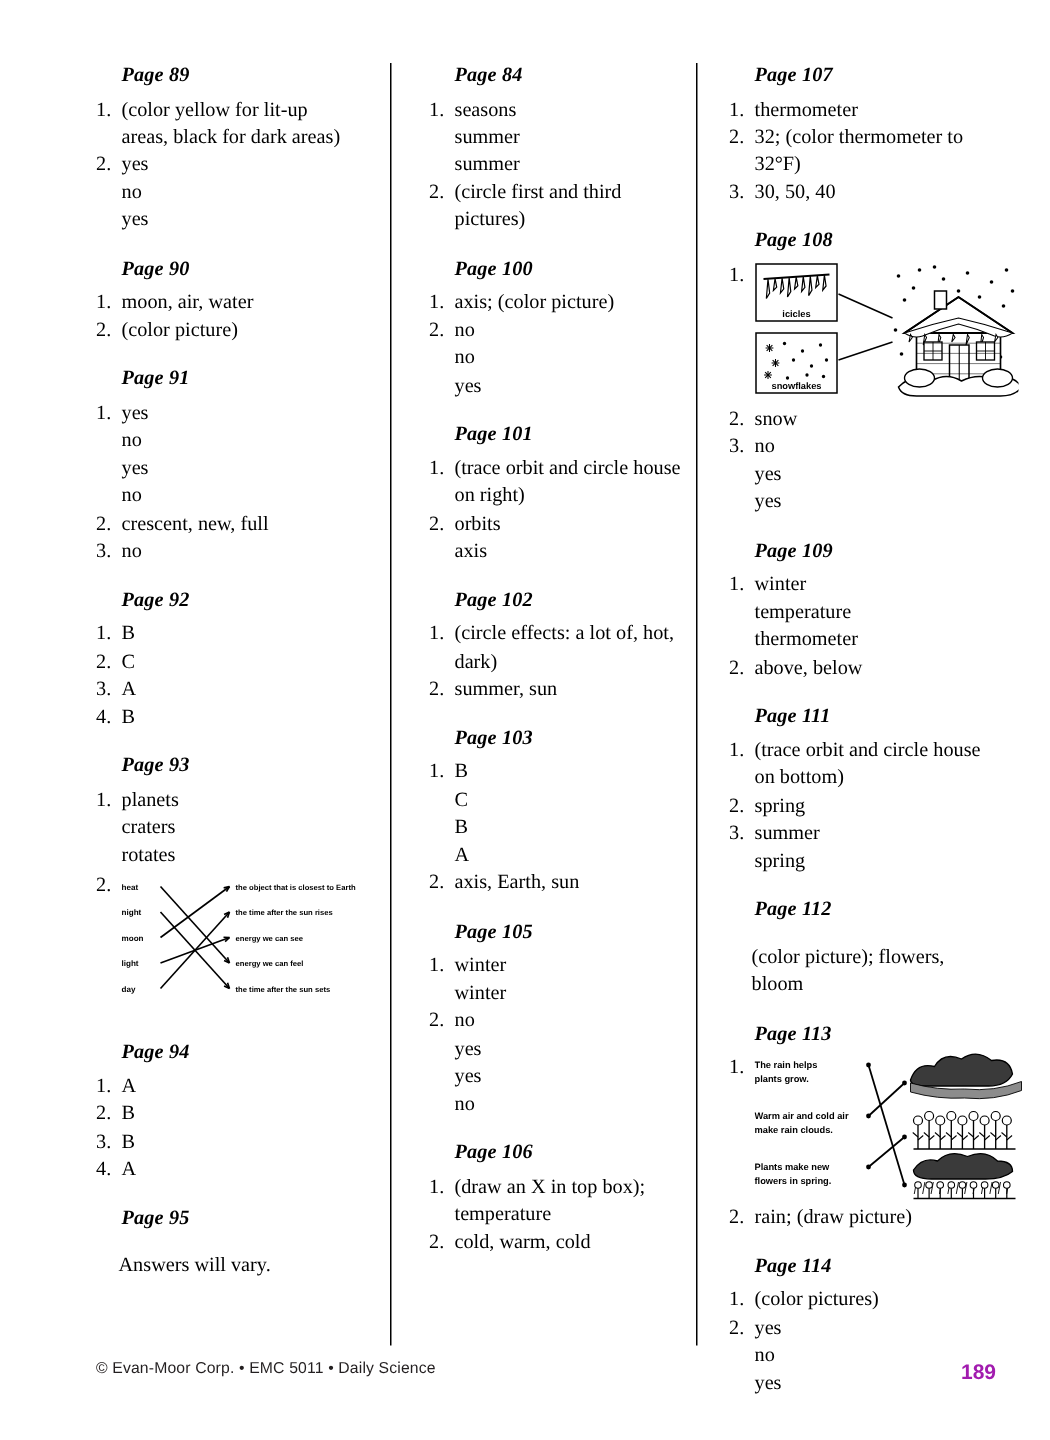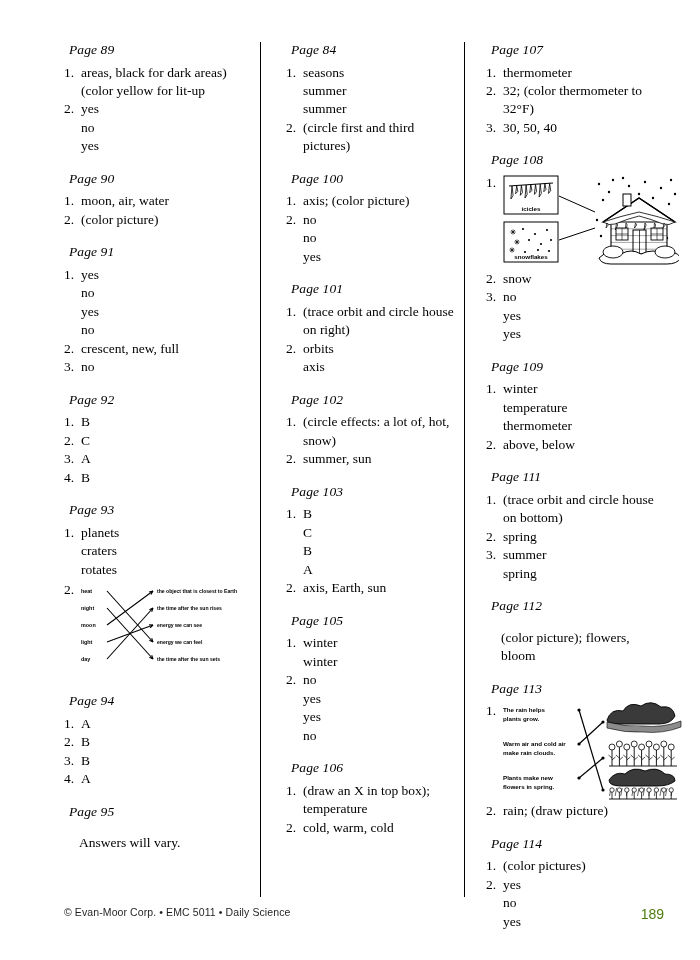--- a/index.html
+++ b/index.html
@@ -41,25 +41,25 @@
     top: 0;
     width: 1px;
     height: 855px;
     background: #000000;
   }
   .divider.d1 { left: 196px; }
   .divider.d2 { left: 400px; }
 
   .sect { margin-bottom: 15px; }
   .sect-head {
-    font-weight: normal;
+    font-weight: bold;
     font-style: italic;
     font-size: 13.5px;
     line-height: 1.15;
-    margin: 0 0 6px 5px;
+    margin: 0 0 6px 17px;
     letter-spacing: 0.1px;
   }
   ol.answers {
     list-style: none;
     margin: 0;
     padding: 0;
     font-size: 13.5px;
     line-height: 1.37;
   }
   ol.answers > li {
@@ -99,42 +99,42 @@
     justify-content: space-between;
     font-family: "Liberation Sans", sans-serif;
   }
   .footer-left {
     font-size: 10.5px;
     color: #231f20;
     letter-spacing: 0.1px;
   }
   .footer-right {
     font-size: 14px;
-    font-weight: normal;
-    color: #4d7c0f;
+    font-weight: bold;
+    color: #a21caf;
   }
   svg { display: block; }
 </style>
 </head>
 <body>
 
 <div class="page">
 
   <div class="columns">
     <div class="divider d1"></div>
     <div class="divider d2"></div>
 
     <div class="col left" id="col0">
         <div class="sect">
           <div class="sect-head">Page 89</div>
           <ol class="answers">
             <li>
               <span class="num">1.</span>
+              <span class="sub">(color yellow for lit-up</span>
               <span class="sub">areas, black for dark areas)</span>
-              <span class="sub">(color yellow for lit-up</span>
             </li>
             <li>
               <span class="num">2.</span>
               <span class="sub">yes</span>
               <span class="sub">no</span>
               <span class="sub">yes</span>
             </li>
           </ol>
         </div>
         <div class="sect">
@@ -299,21 +299,21 @@
               <span class="sub">axis</span>
             </li>
           </ol>
         </div>
         <div class="sect">
           <div class="sect-head">Page 102</div>
           <ol class="answers">
             <li>
               <span class="num">1.</span>
               <span class="sub">(circle effects: a lot of, hot,</span>
-              <span class="sub">snow)</span>
+              <span class="sub">dark)</span>
             </li>
             <li>
               <span class="num">2.</span>
               <span class="sub">summer, sun</span>
             </li>
           </ol>
         </div>
         <div class="sect">
           <div class="sect-head">Page 103</div>
           <ol class="answers">

